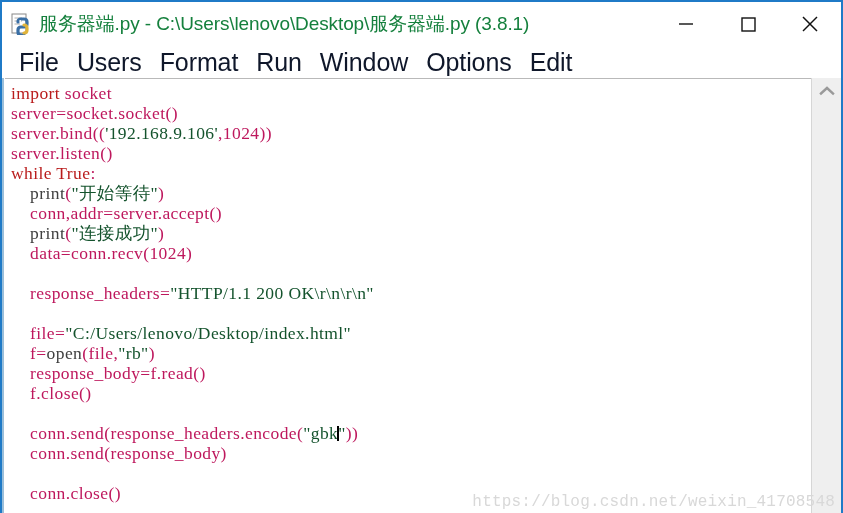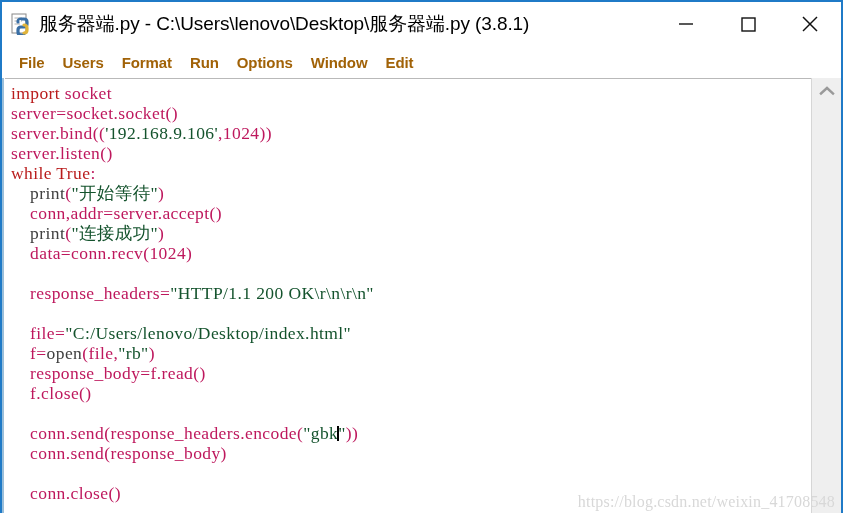--- a/index.html
+++ b/index.html
@@ -34,21 +34,21 @@
     width: 22px;
     height: 22px;
     margin-left: 8px;
     margin-right: 7px;
     flex: 0 0 auto;
     position: relative;
   }
   .title-text {
     font-family: "Liberation Sans", sans-serif;
     font-size: 19px;
-    color: #000000;
+    color: #15803d;
     white-space: nowrap;
     letter-spacing: -0.1px;
   }
   .winbtns {
     position: absolute;
     right: 0;
     top: 0;
     height: 44px;
     display: flex;
     align-items: center;
@@ -66,27 +66,26 @@
   
   .menubar {
     height: 32px;
     background: #ffffff;
     display: flex;
     align-items: center;
     padding-left: 8px;
     box-sizing: border-box;
   }
   .menuitem {
-    font-size: 15px;
-    color: #a16207;
+    font-size: 25px;
+    color: #0f172a;
     padding: 0 9px;
     white-space: nowrap;
     cursor: default;
     letter-spacing: -0.1px;
-    font-weight: bold;
   }
 
   
   .editor-wrap {
     position: relative;
     height: 437px;
     display: flex;
     box-sizing: border-box;
   }
   .sunken-left {
@@ -144,21 +143,21 @@
     display: flex;
     align-items: center;
     justify-content: center;
   }
 
   
   .watermark {
     position: absolute;
     right: 6px;
     bottom: 2px;
-    font-family: Liberation Serif, serif;
+    font-family: Liberation Mono, monospace;
     font-size: 16px;
     color: #d8d8d8;
     white-space: nowrap;
     pointer-events: none;
     letter-spacing: 0.2px;
     margin-top: 37px;
   }
 </style>
 </head>
 <body>
@@ -197,22 +196,22 @@
         </svg>
       </div>
     </div>
   </div>
 
   <div class="menubar">
     <div class="menuitem">File</div>
     <div class="menuitem">Users</div>
     <div class="menuitem">Format</div>
     <div class="menuitem">Run</div>
+    <div class="menuitem">Window</div>
     <div class="menuitem">Options</div>
-    <div class="menuitem">Window</div>
     <div class="menuitem">Edit</div>
   </div>
 
   <div class="editor-wrap">
     <div class="sunken-left"></div>
     <div class="text-area">
       <div class="code" id="code-lines"><div class="ln"><span class="kw">import</span><span class="pl"> socket</span></div><div class="ln"><span class="pl">server=socket.socket()</span></div><div class="ln"><span class="pl">server.bind((</span><span class="str">'192.168.9.106'</span><span class="pl">,1024))</span></div><div class="ln"><span class="pl">server.listen()</span></div><div class="ln"><span class="kw">while</span><span class="pl"> </span><span class="kw">True</span><span class="pl">:</span></div><div class="ln"><span class="pl">    </span><span class="bi">print</span><span class="pl">(</span><span class="str">"开始等待"</span><span class="pl">)</span></div><div class="ln"><span class="pl">    conn,addr=server.accept()</span></div><div class="ln"><span class="pl">    </span><span class="bi">print</span><span class="pl">(</span><span class="str">"连接成功"</span><span class="pl">)</span></div><div class="ln"><span class="pl">    data=conn.recv(1024)</span></div><div class="ln">&nbsp;</div><div class="ln"><span class="pl">    response_headers=</span><span class="str">"HTTP/1.1 200 OK\r\n\r\n"</span></div><div class="ln">&nbsp;</div><div class="ln"><span class="pl">    file=</span><span class="str">"C:/Users/lenovo/Desktop/index.html"</span></div><div class="ln"><span class="pl">    f=</span><span class="bi">open</span><span class="pl">(file,</span><span class="str">"rb"</span><span class="pl">)</span></div><div class="ln"><span class="pl">    response_body=f.read()</span></div><div class="ln"><span class="pl">    f.close()</span></div><div class="ln">&nbsp;</div><div class="ln"><span class="pl">    conn.send(response_headers.encode(</span><span class="str">"gbk</span><span class="caret"></span><span class="str">"</span><span class="pl">))</span></div><div class="ln"><span class="pl">    conn.send(response_body)</span></div><div class="ln">&nbsp;</div><div class="ln"><span class="pl">    conn.close()</span></div></div>
     </div>
     <div class="scrollbar">
       <div class="sb-arrow">

